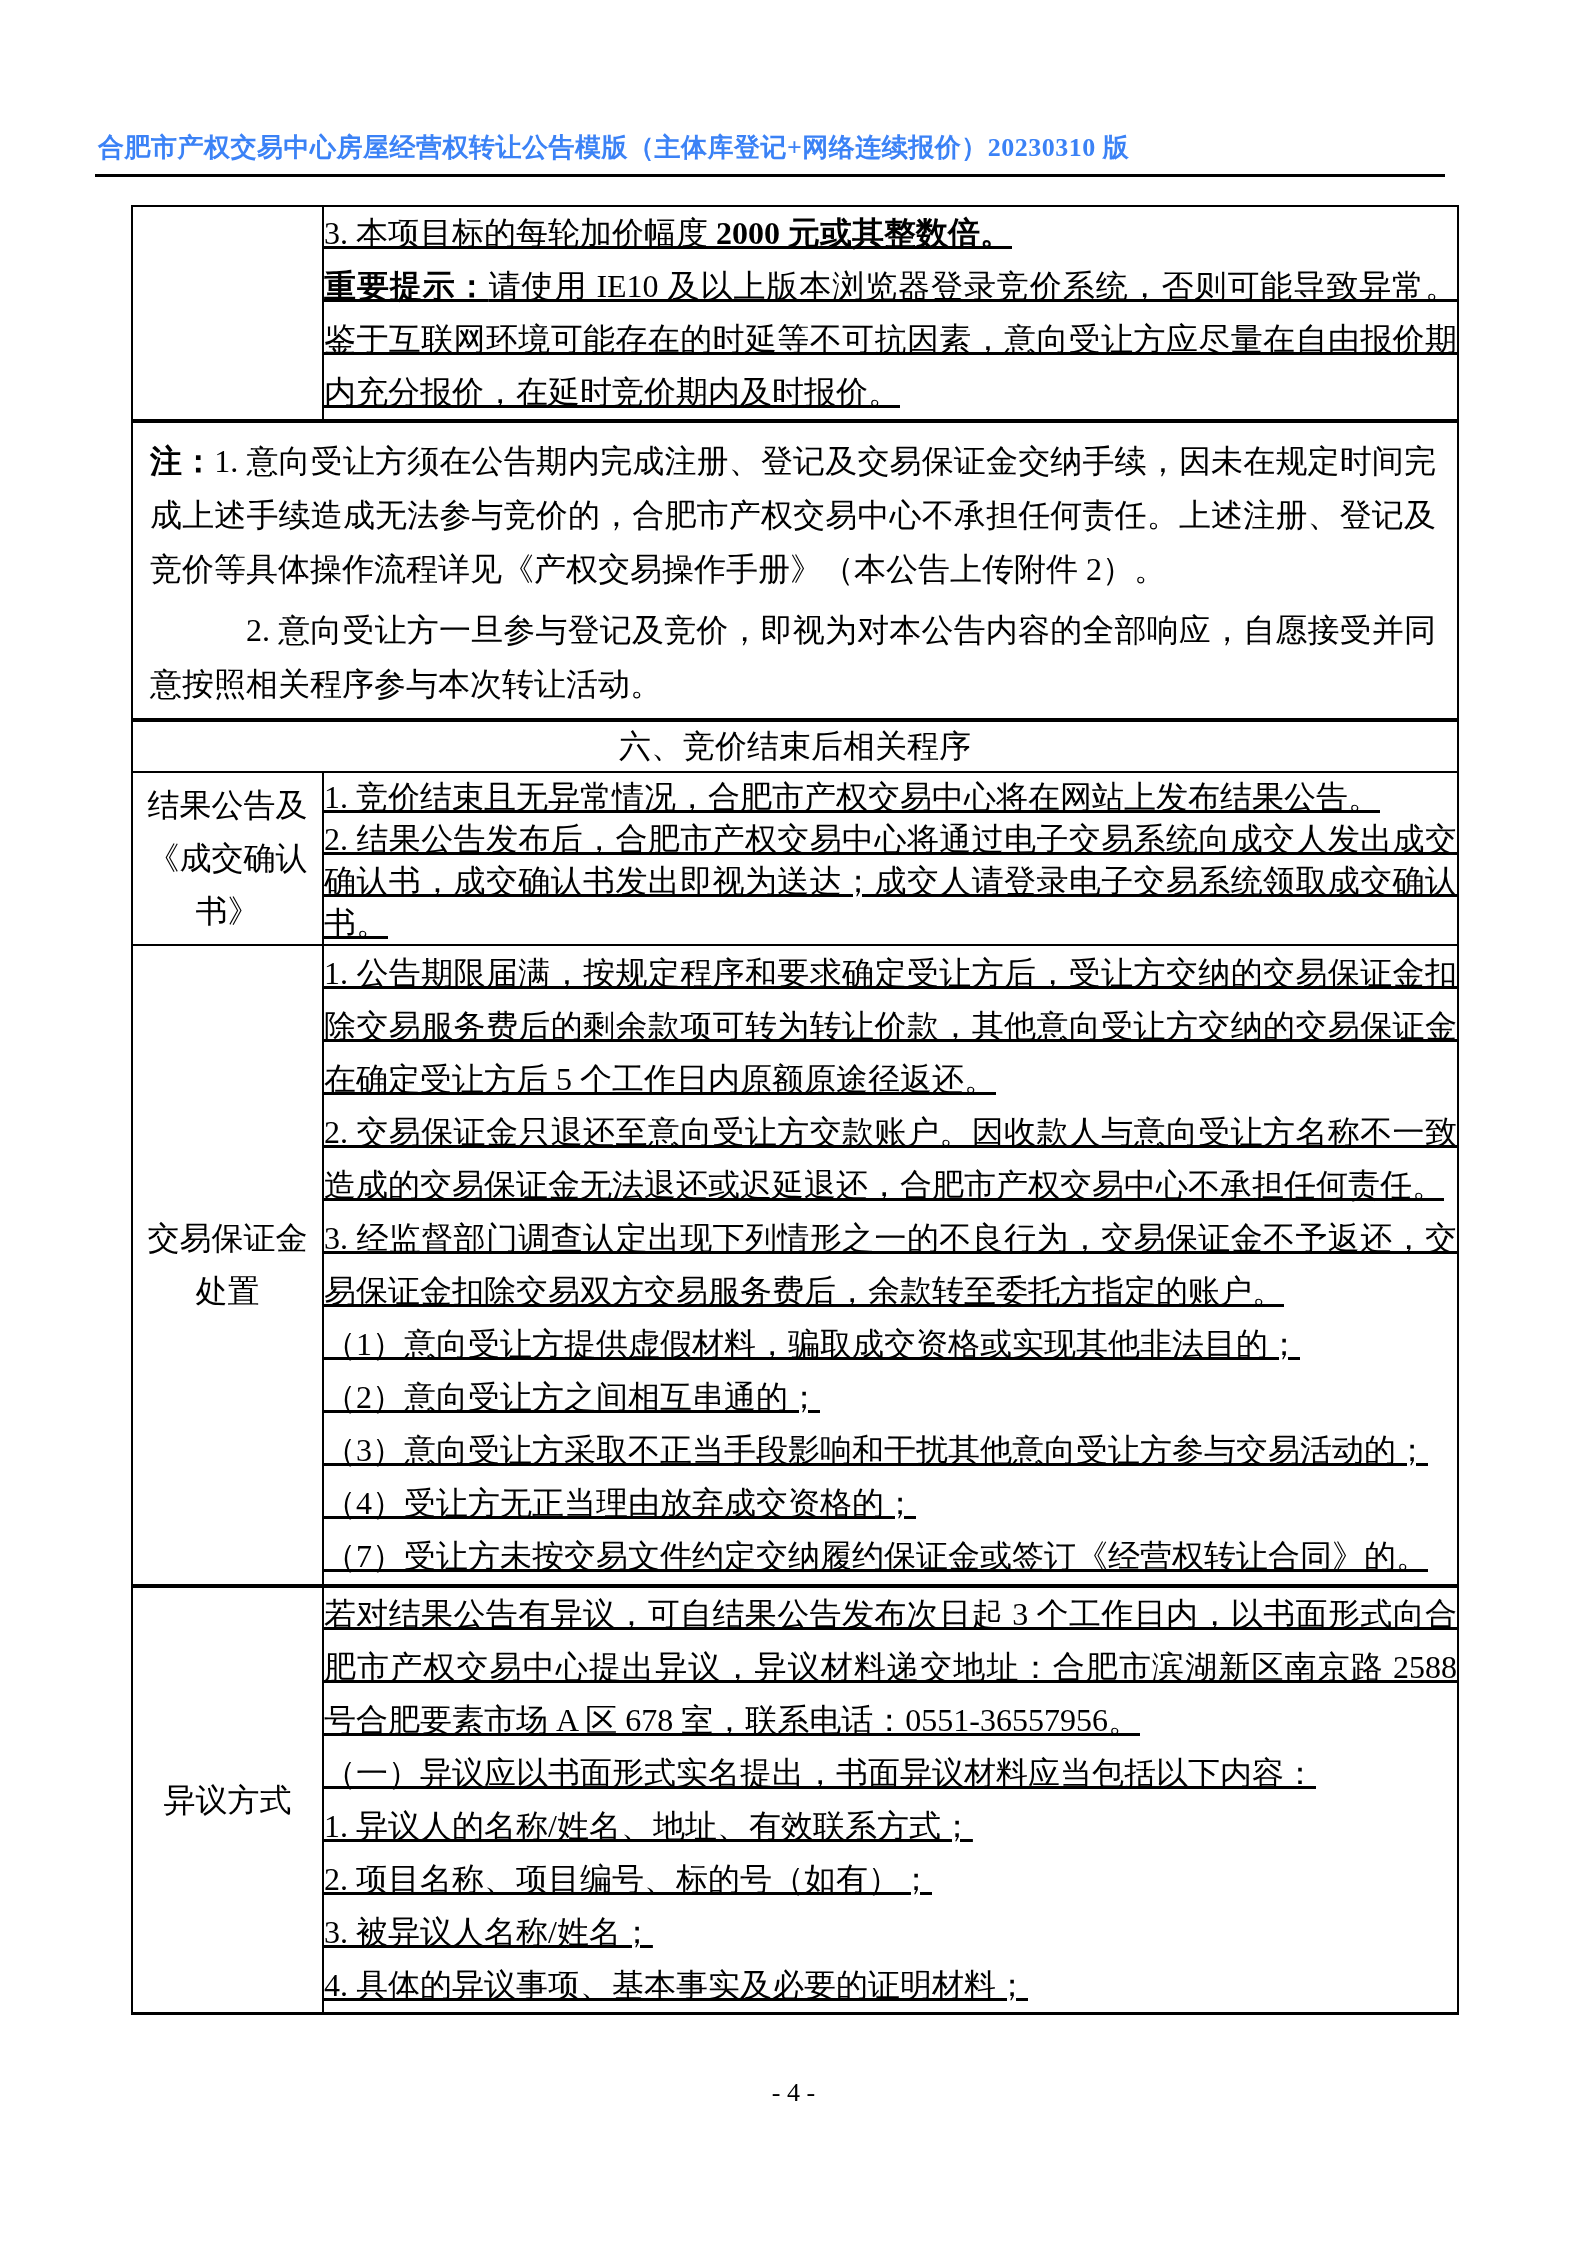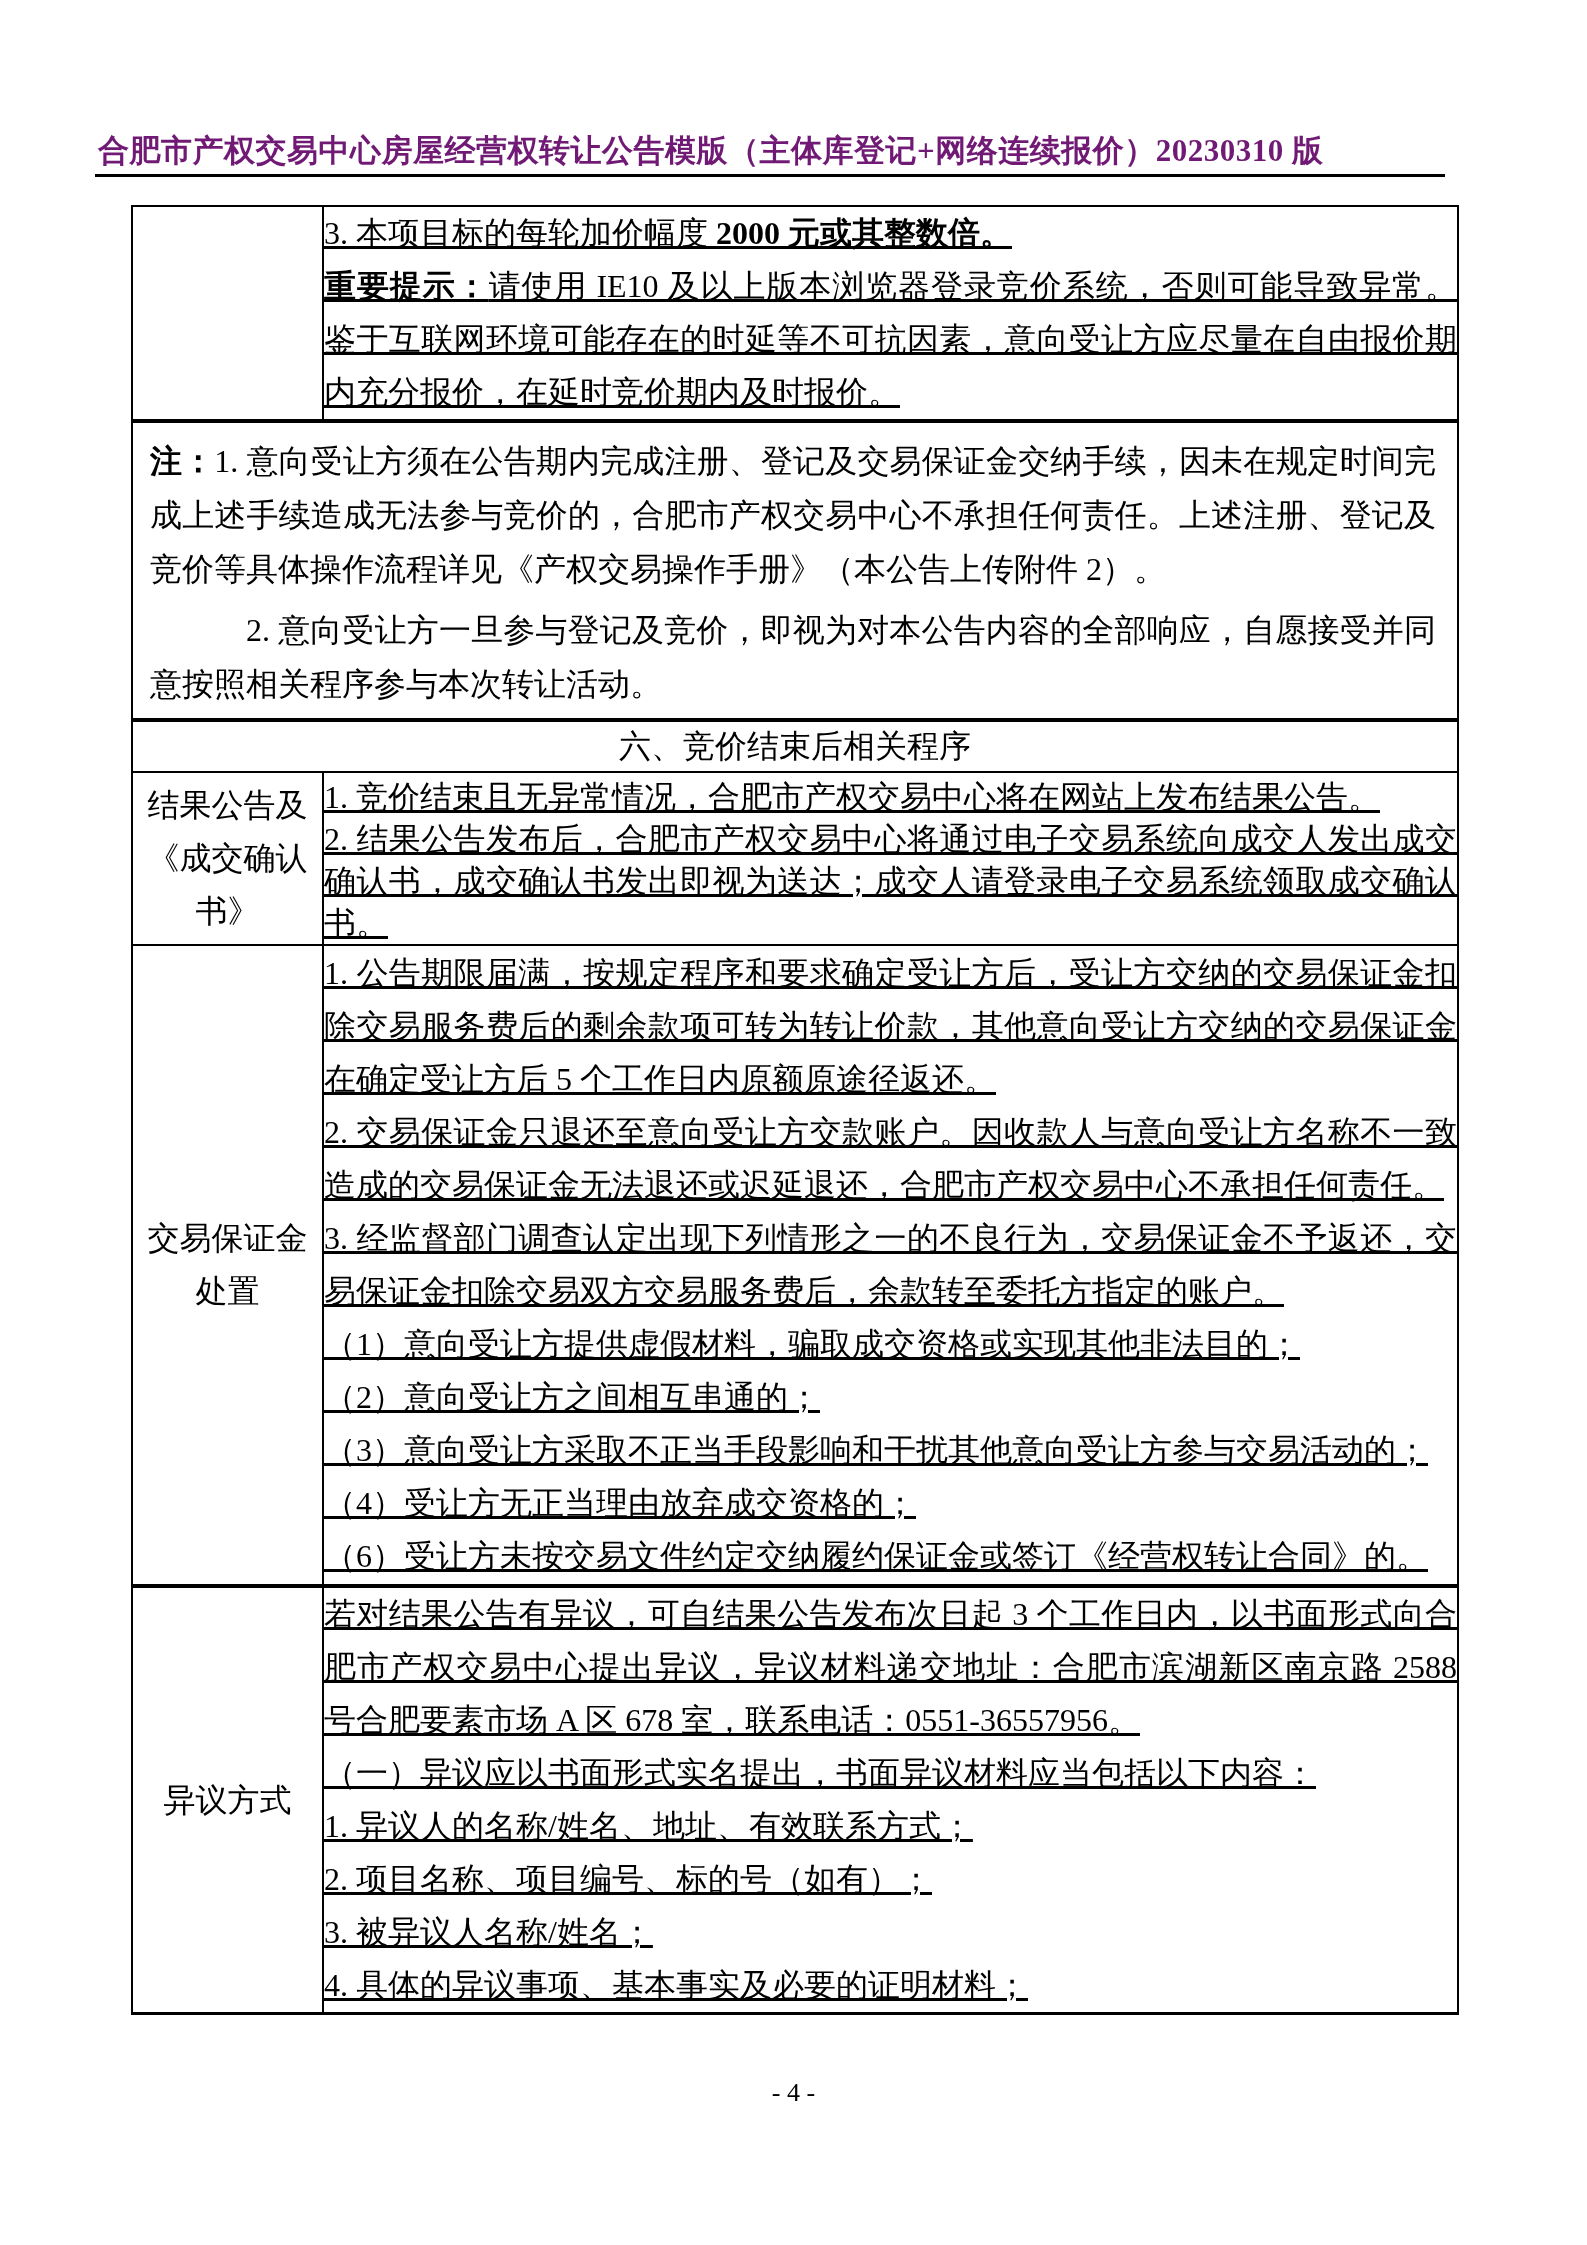--- a/index.html
+++ b/index.html
@@ -9,21 +9,21 @@
     background:#ffffff;
     font-family:"Liberation Serif","DejaVu Serif",serif;
     color:#000000;
     overflow:hidden;
   }
   
   .doc-header{
     position:absolute;left:98px;top:130px;width:1360px;
   }
   .doc-header .title{
-    font-size:31px;font-weight:bold;color:#701a75;
+    font-size:26px;font-weight:bold;color:#3b82f6;
     letter-spacing:0.5px;white-space:nowrap;
   }
   .header-rule{
     position:absolute;left:95px;top:174px;width:1350px;height:3px;
     background:#000000;
   }
   
   table.doc-table{
     position:absolute;left:131px;top:205px;
     width:1326px;
@@ -117,21 +117,21 @@
     <tr class="row-deposit">
       <td class="label-cell">交易保证金处置</td>
       <td class="content-cell">
         <p class="para">1. 公告期限届满，按规定程序和要求确定受让方后，受让方交纳的交易保证金扣除交易服务费后的剩余款项可转为转让价款，其他意向受让方交纳的交易保证金在确定受让方后 5 个工作日内原额原途径返还。</p>
         <p class="para">2. 交易保证金只退还至意向受让方交款账户。因收款人与意向受让方名称不一致造成的交易保证金无法退还或迟延退还，合肥市产权交易中心不承担任何责任。</p>
         <p class="para">3. 经监督部门调查认定出现下列情形之一的不良行为，交易保证金不予返还，交易保证金扣除交易双方交易服务费后，余款转至委托方指定的账户。</p>
         <p class="para">（1）意向受让方提供虚假材料，骗取成交资格或实现其他非法目的；</p>
         <p class="para">（2）意向受让方之间相互串通的；</p>
         <p class="para">（3）意向受让方采取不正当手段影响和干扰其他意向受让方参与交易活动的；</p>
         <p class="para">（4）受让方无正当理由放弃成交资格的；</p>
-        <p class="para">（6）受让方未按交易文件约定交纳履约保证金或签订《经营权转让合同》的。</p>
+        <p class="para">（7）受让方未按交易文件约定交纳履约保证金或签订《经营权转让合同》的。</p>
       </td>
     </tr>
 
     <tr class="row-objection">
       <td class="label-cell">异议方式</td>
       <td class="content-cell">
         <p class="para">若对结果公告有异议，可自结果公告发布次日起 3 个工作日内，以书面形式向合肥市产权交易中心提出异议，异议材料递交地址：合肥市滨湖新区南京路 2588 号合肥要素市场 A 区 678 室，联系电话：0551-36557956。</p>
         <p class="para">（一）异议应以书面形式实名提出，书面异议材料应当包括以下内容：</p>
         <p class="para">1. 异议人的名称/姓名、地址、有效联系方式；</p>
         <p class="para">2. 项目名称、项目编号、标的号（如有）；</p>

